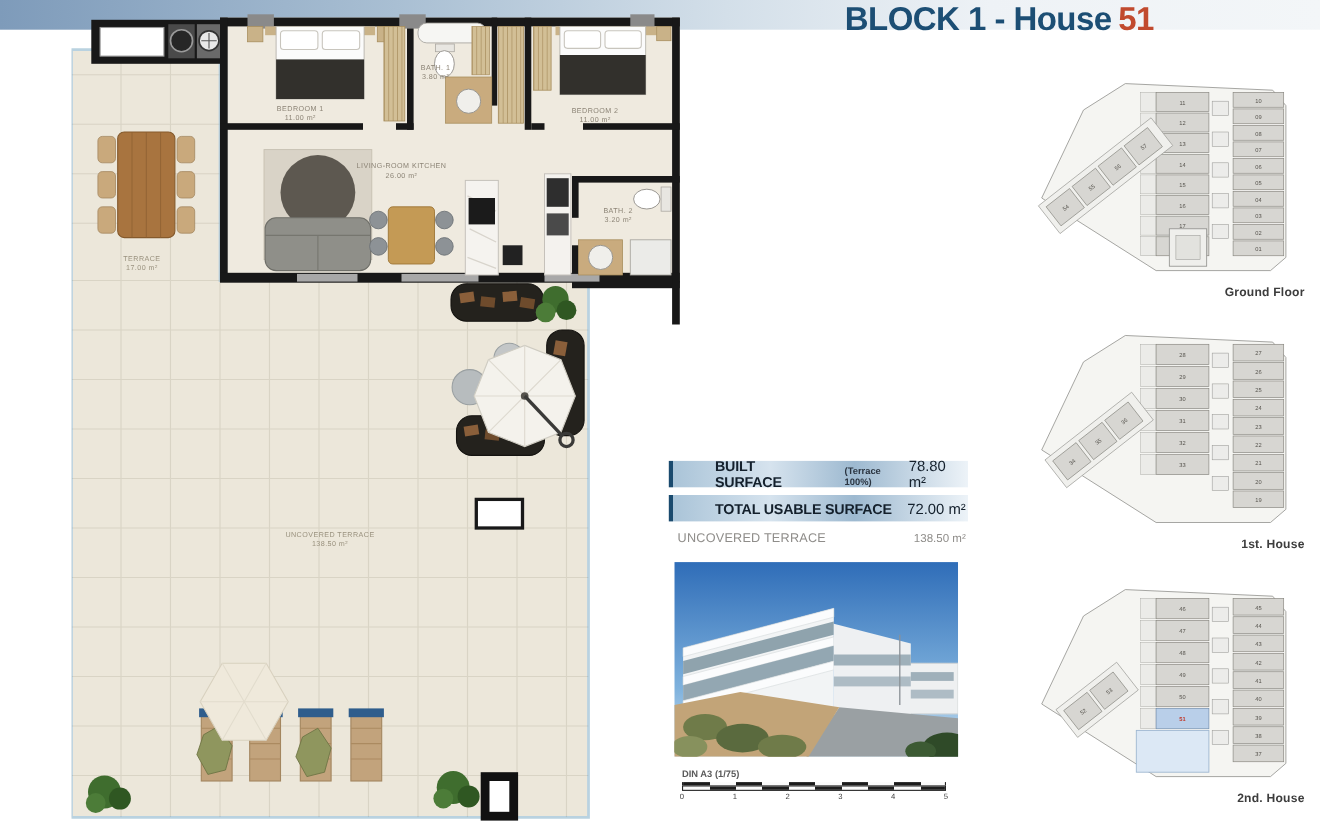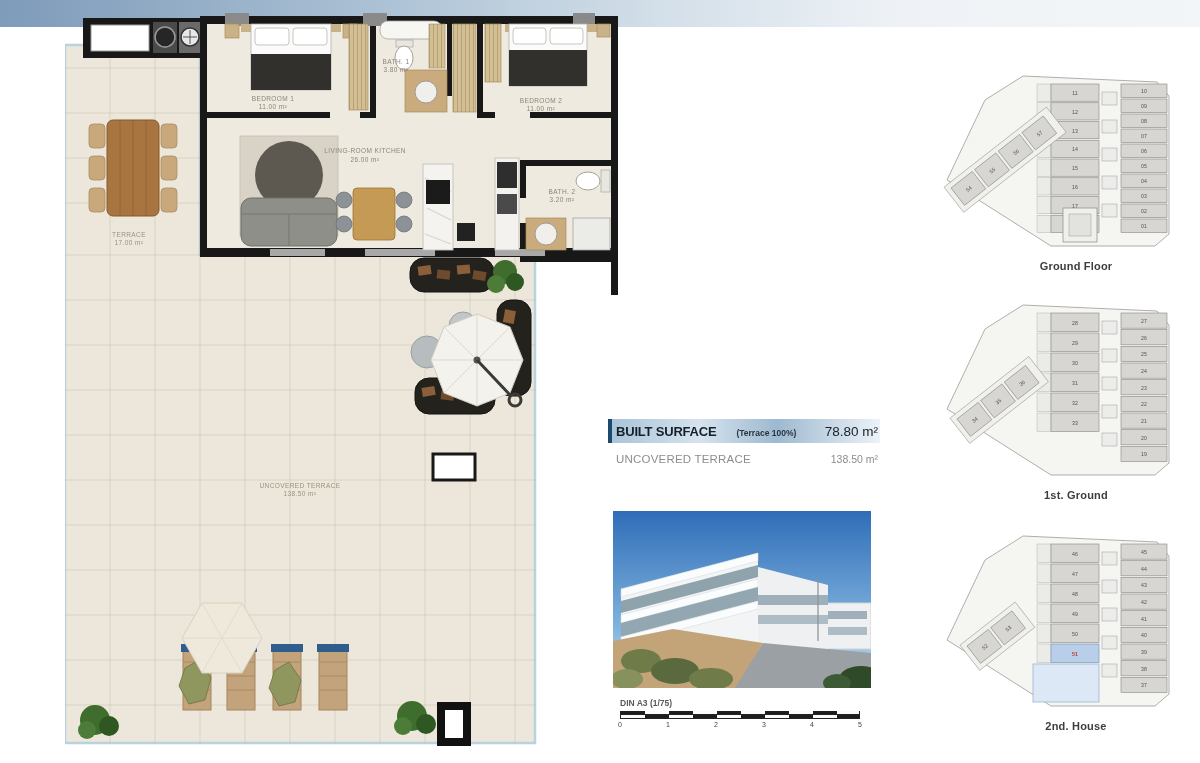--- a/index.html
+++ b/index.html
@@ -8,21 +8,21 @@
   .top-bar{position:absolute;left:0;top:0;width:1200px;height:27px;
            background:linear-gradient(90deg,#7e9bba 0%,#a9bfd3 30%,#d3dfe9 55%,#eef2f6 75%,#f3f6f8 100%);}
   .title{position:absolute;left:768px;top:1px;margin:0;font-size:30px;font-weight:700;
          letter-spacing:-0.5px;color:#1c4e74;white-space:nowrap;}
   .title .num{color:#c14a2e;margin-left:6px;}
 
   .plan-wrap{position:absolute;left:65px;top:8px;width:556px;height:740px;}
 
   .surface-table{position:absolute;left:608px;top:419px;width:272px;}
   .srow{position:relative;height:24px;margin-bottom:7px;display:flex;align-items:center;}
-  .srow.hl{background:linear-gradient(90deg,#1a4a6e 0px,#1a4a6e 4px,#aac4d8 4px,#d6e3ee 34%,#9db9d0 62%,#edf3f8 100%);}
+  .srow.hl{background:linear-gradient(90deg,#1a4a6e 0px,#1a4a6e 4px,#aac4d8 4px,#d6e3ee 34%,#9db9d0 62%,#edf3f8 100%);padding-left:34px;}
   .srow .lbl{font-weight:700;font-size:13px;color:#14202c;padding-left:8px;letter-spacing:-0.2px;}
   .srow .note{font-size:8.5px;font-weight:700;color:#2a3440;margin-left:20px;padding-top:3px;}
   .srow .val{margin-left:auto;font-weight:400;font-size:13.5px;color:#14202c;padding-right:2px;}
   .srow.plain .lbl{font-weight:400;color:#8f8d8a;font-size:11.5px;letter-spacing:0.2px;}
   .srow.plain .val{font-weight:400;color:#8f8d8a;font-size:10.5px;}
   .srow.plain{height:18px;}
 
   .photo{position:absolute;left:613px;top:511px;width:258px;height:177px;}
 
   .scalebar{position:absolute;left:620px;top:698px;width:240px;}
@@ -30,31 +30,32 @@
   .sb-row{height:3px;border-left:1px solid #222;border-right:1px solid #222;
           background:repeating-linear-gradient(90deg,#1c1c1c 0 24px,#fbfbfb 24px 48px);}
   .sb-row.off{background:repeating-linear-gradient(90deg,#fbfbfb 0 24px,#1c1c1c 24px 48px);
               border-top:1px solid #222;border-bottom:1px solid #222;}
   .sb-ticks{position:relative;height:10px;margin-top:2px;}
   .sb-ticks span{position:absolute;transform:translateX(-50%);font-size:7px;color:#444;}
 
   .miniplans{position:absolute;left:930px;top:0;width:256px;}
   .mini{position:absolute;left:0;width:256px;margin:0;}
   .mini svg{display:block;}
-  .mini figcaption{text-align:center;padding-left:36px;font-size:11px;font-weight:700;
+  .mini figcaption{text-align:right;padding-left:36px;font-size:11px;font-weight:700;
                    color:#3d3d3d;letter-spacing:0.2px;margin-top:4px;}
   .mp0{top:70px;} .mp1{top:299px;} .mp2{top:530px;}
 </style>
 </head>
 <body>
 
 <div class="page">
 
   <div class="top-bar"></div>
 
+  <h1 class="title"><span>BLOCK 1 - House</span><span class="num">51</span></h1>
 
   <div class="plan-wrap">
     <svg width="556" height="740" viewBox="0 0 556 740">
       <defs>
         <pattern id="hatch" width="4" height="4" patternUnits="userSpaceOnUse">
           <rect width="4" height="4" fill="#d2bf96"></rect>
           <line x1="0" y1="0" x2="0" y2="4" stroke="#a78d5c" stroke-width="1.2"></line>
         </pattern>
         <clipPath id="terr-clip">
           <path d="M0,37 H135 V247 H470 V735 H0 Z"></path>
@@ -266,20 +267,24 @@
         <text x="235" y="488" fill="#9a927f">138.50 m²</text>
       </g>
     </svg>
   </div>
 
   <div class="surface-table">
     <div class="srow hl">
       <span class="lbl">BUILT SURFACE</span>
       <span class="note">(Terrace 100%)</span>
       <span class="val">78.80 m²</span>
+    </div>
+    <div class="srow hl">
+      <span class="lbl">TOTAL USABLE SURFACE</span>
+      <span class="val">72.00 m²</span>
     </div>
     <div class="srow plain">
       <span class="lbl">UNCOVERED TERRACE</span>
       <span class="val">138.50 m²</span>
     </div>
   </div>
 
   <div class="photo">
     <svg width="258" height="177" viewBox="0 0 258 177">
       <defs>
@@ -445,21 +450,21 @@
           <g transform="translate(24,120) rotate(-38)">
             <rect x="-5" y="-5" width="100" height="32" fill="#f0f0ed" stroke="#9a9a96" stroke-width="0.6"></rect>
             <rect x="0" y="0" width="27" height="22" fill="#d7d6d2" stroke="#87867f" stroke-width="0.6"></rect>
             <text x="13.5" y="13.5" text-anchor="middle" font-size="5.2" font-family="&quot;Liberation Sans&quot;,sans-serif" fill="#55524c" font-weight="400">34</text>
             <rect x="30" y="0" width="27" height="22" fill="#d7d6d2" stroke="#87867f" stroke-width="0.6"></rect>
             <text x="43.5" y="13.5" text-anchor="middle" font-size="5.2" font-family="&quot;Liberation Sans&quot;,sans-serif" fill="#55524c" font-weight="400">35</text>
             <rect x="60" y="0" width="27" height="22" fill="#d7d6d2" stroke="#87867f" stroke-width="0.6"></rect>
             <text x="73.5" y="13.5" text-anchor="middle" font-size="5.2" font-family="&quot;Liberation Sans&quot;,sans-serif" fill="#55524c" font-weight="400">36</text>
           </g>
         </svg>
-      <figcaption>1st. Ground</figcaption>
+      <figcaption>1st. House</figcaption>
     </figure>
     <figure class="mini mp2">
       <svg id="mp-svg-2" width="256" height="186" viewBox="0 0 250 186">
           <polygon points="90,6 224,12 236,26 236,164 222,176 118,176 14,110 52,30" fill="#f5f5f2" stroke="#9a9a96" stroke-width="0.8"></polygon>
           <rect x="100" y="134" width="66" height="38" fill="#dce8f5" stroke="#9db6d0" stroke-width="0.8"></rect>
           <rect x="169" y="22" width="15" height="13" fill="#ececea" stroke="#9a9a96" stroke-width="0.5"></rect>
           <rect x="169" y="50" width="15" height="13" fill="#ececea" stroke="#9a9a96" stroke-width="0.5"></rect>
           <rect x="169" y="78" width="15" height="13" fill="#ececea" stroke="#9a9a96" stroke-width="0.5"></rect>
           <rect x="169" y="106" width="15" height="13" fill="#ececea" stroke="#9a9a96" stroke-width="0.5"></rect>
           <rect x="169" y="134" width="15" height="13" fill="#ececea" stroke="#9a9a96" stroke-width="0.5"></rect>

